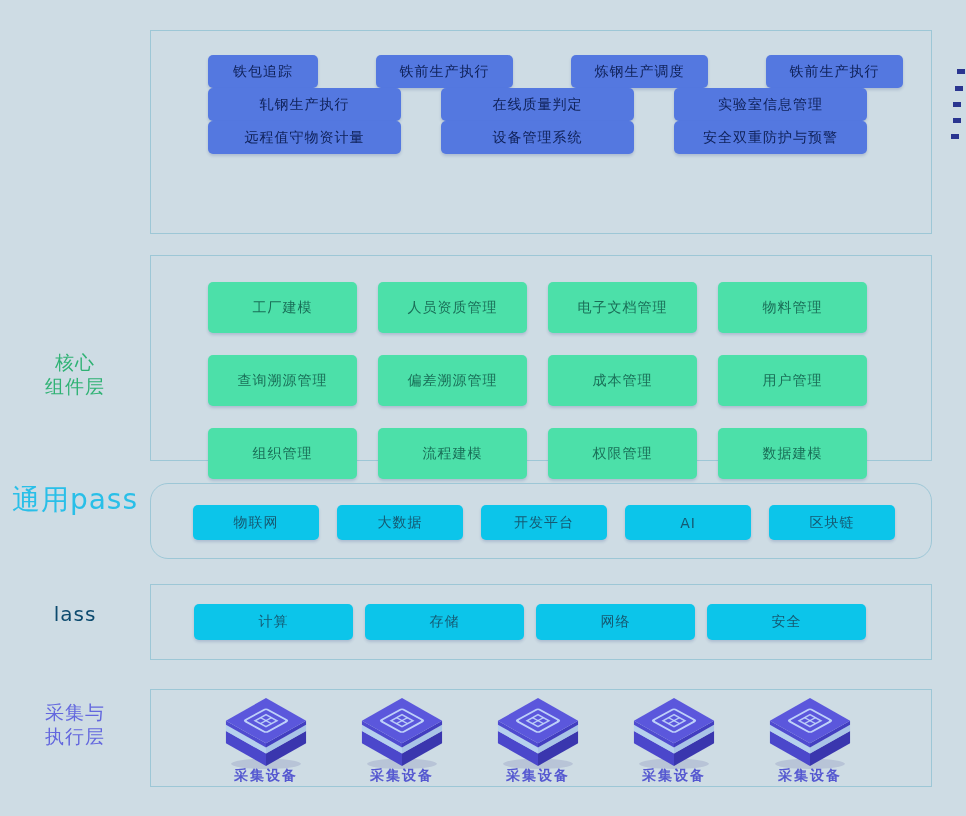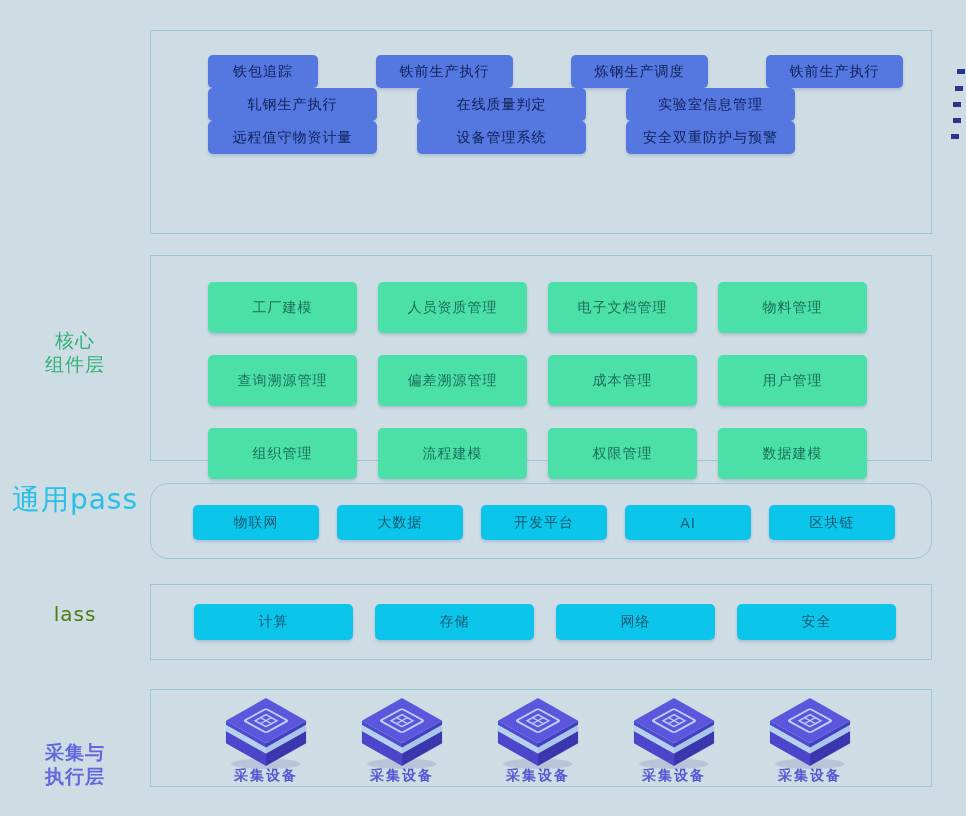--- a/index.html
+++ b/index.html
@@ -10,24 +10,24 @@
     font-family:"DejaVu Sans","Liberation Sans",sans-serif;
     overflow:hidden;
   }
   
   .layer-label{
     position:absolute;left:0;width:150px;
     text-align:center;font-size:19px;line-height:24px;
     letter-spacing:1px;
   }
   #label-business{top:114px;}
-  #label-core{top:328px;}
+  #label-core{top:350px;}
   #label-pass{top:488px;font-size:28px;}
   #label-lass{top:602px;font-size:20px;}
-  #label-devices{top:740px;font-weight:bold;}
+  #label-devices{top:700px;}
   
   .panel{
     position:absolute;left:150px;width:782px;
     border:1px solid rgba(125,185,205,0.6);
     box-sizing:border-box;
   }
   #panel-business{top:30px;height:204px;}
   #panel-core{top:255px;height:206px;}
   #panel-pass{top:483px;height:76px;border-radius:18px;}
   #panel-lass{top:584px;height:76px;}
@@ -46,32 +46,32 @@
     white-space:nowrap;
   }
   
   #panel-business .rows{padding:24px 0 0 57px;}
   #panel-business .brow{gap:58px;}
   #panel-business .brow-0 .btn{width:137px;height:33px;}
   #panel-business .brow-0 .btn:first-child{width:110px;}
   #panel-business .brow-1{gap:40px;}
   #panel-business .brow-2{gap:40px;}
   #panel-business .brow-1 .btn,
-  #panel-business .brow-2 .btn{width:169px;height:33px;}
+  #panel-business .brow-2 .btn{width:193px;height:33px;}
   
   #panel-core .rows{padding:26px 0 0 57px;gap:22px;}
   #panel-core .brow{gap:21px;}
   #panel-core .btn{width:149px;height:51px;}
   
   #panel-pass .rows{padding:21px 0 0 42px;}
   #panel-pass .brow{gap:18px;}
   #panel-pass .btn{width:126px;height:35px;}
   
   #panel-lass .rows{padding:19px 0 0 43px;}
-  #panel-lass .brow{gap:22px;text-align:center;}
+  #panel-lass .brow{gap:12px;text-align:center;}
   #panel-lass .btn{width:159px;height:36px;}
   
   #panel-devices .rows{flex-direction:row;padding:5px 0 0 55px;gap:16px;}
   .device{width:120px;display:flex;flex-direction:column;align-items:center;}
   .device svg{display:block;}
   .device-label{
     font-size:14px;font-weight:bold;letter-spacing:2px;margin-top:-2px;text-align:center;
   }
   
   .edge-mark{position:absolute;width:8px;height:5px;}
@@ -86,21 +86,21 @@
 
 <div class="page">
 
   <div class="layer-label" id="label-core" style="color: rgb(47, 178, 116);">
       <div>核心</div>
       <div>组件层</div>
     </div>
   <div class="layer-label" id="label-pass" style="color: rgb(41, 191, 232);">
       <div>通用pass</div>
     </div>
-  <div class="layer-label" id="label-lass" style="color: #4d7c0f;">
+  <div class="layer-label" id="label-lass" style="color: #0c4a6e;">
       <div>lass</div>
     </div>
   <div class="layer-label" id="label-devices" style="color: rgb(99, 103, 222);">
       <div>采集与</div>
       <div>执行层</div>
     </div>
 
   <div class="panel" id="panel-business" style="--fill: #5478e0; --btn-text: #0f2158;">
     <div class="rows">
         <div class="brow brow-0">

